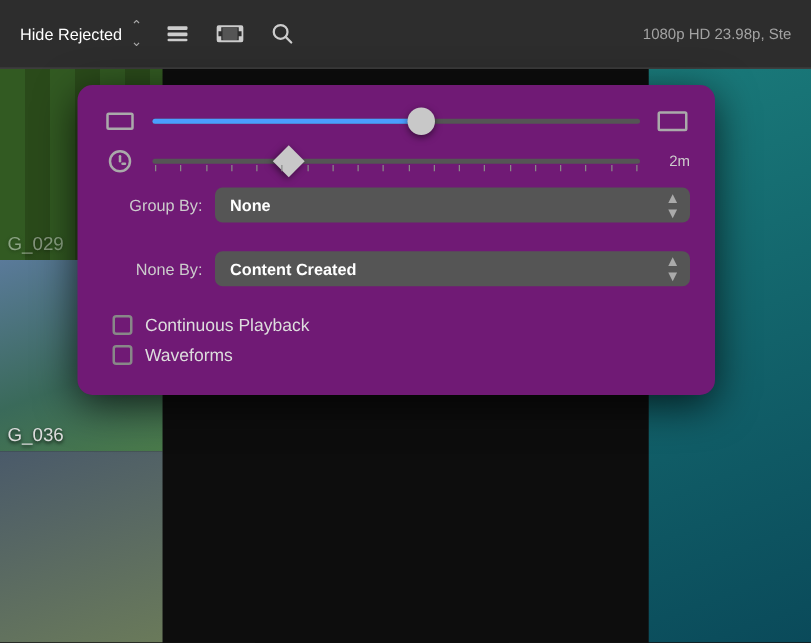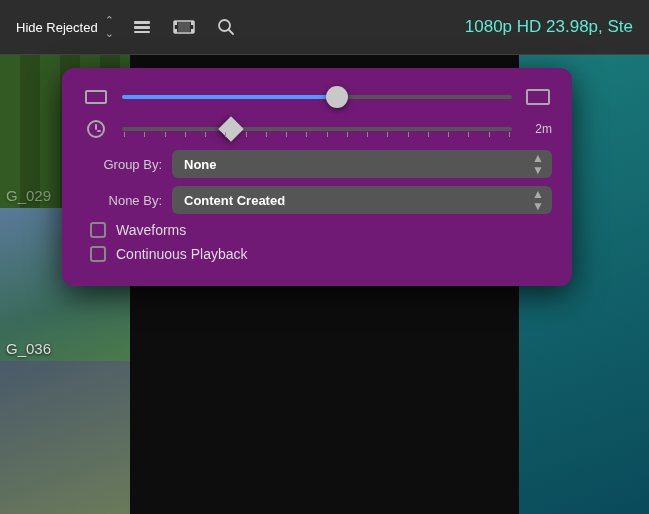--- a/index.html
+++ b/index.html
@@ -29,22 +29,22 @@
     }
 
     .toolbar-left {
       display: flex;
       align-items: center;
       gap: 14px;
       flex: 1;
     }
 
     .toolbar-right {
-      color: #5eead4;
-      font-size: 17px;
+      color: #a3a3a3;
+      font-size: 12px;
     }
 
     .hide-rejected-btn {
       color: #fff;
       font-size: 13px;
       display: flex;
       align-items: center;
       gap: 4px;
       cursor: pointer;
       background: none;
@@ -199,21 +199,21 @@
       color: #ccc;
       font-size: 12px;
       text-align: right;
       flex-shrink: 0;
     }
 
     
     .select-row {
       display: flex;
       align-items: center;
-      margin-bottom: 8px;
+      margin-bottom: 23px;
       gap: 10px;
     }
 
     .select-label {
       color: #ccc;
       font-size: 13px;
       width: 80px;
       text-align: right;
       flex-shrink: 0;
     }
@@ -486,21 +486,21 @@
       </select>
       <div class="select-arrow">
         <span>▲</span>
           <span>▼</span>
       </div>
     </div>
   </div>
 
   <div class="checkbox-row">
     <div class="checkbox-box"></div>
-    <span class="checkbox-label">Waveforms</span>
+    <span class="checkbox-label">Continuous Playback</span>
   </div>
 
   <div class="checkbox-row">
     <div class="checkbox-box"></div>
-    <span class="checkbox-label">Continuous Playback</span>
+    <span class="checkbox-label">Waveforms</span>
   </div>
 
 </div>
 
 </body></html>

